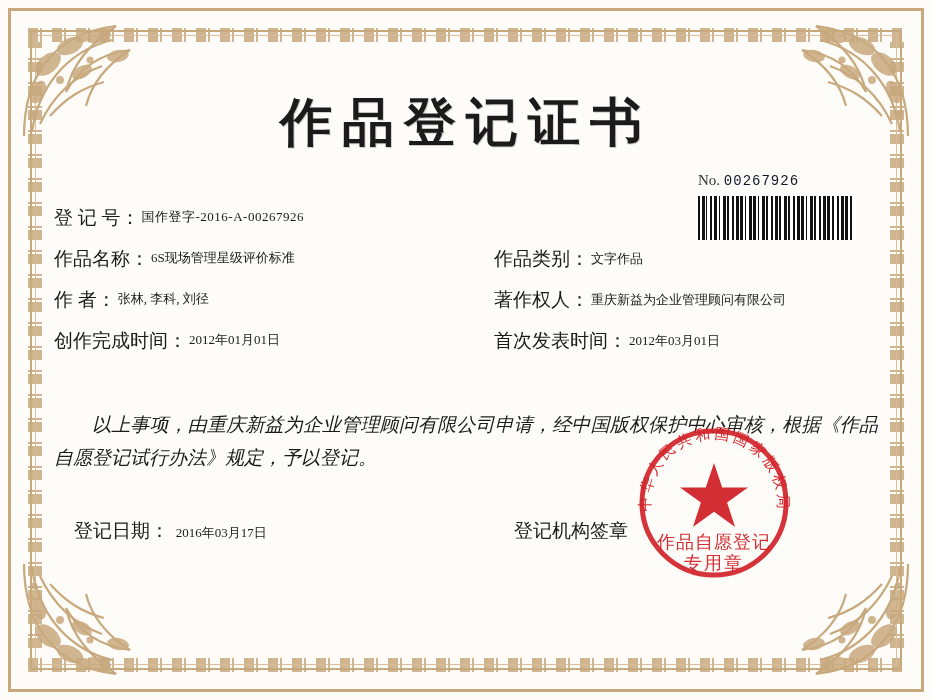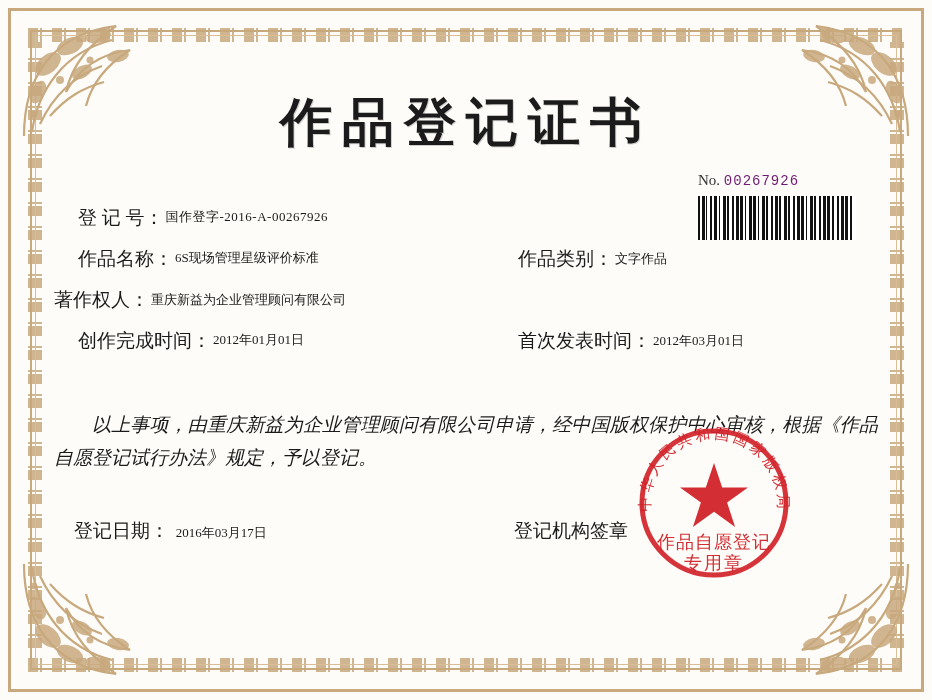--- a/index.html
+++ b/index.html
@@ -106,21 +106,21 @@
     text-align: left;
     width: 180px;
   }
   .no-line {
     font-size: 15px;
     color: #111;
     font-family: "Liberation Serif", serif;
   }
   .no-line .no-label { color: #333; }
   .no-line .no-value {
-    color: #701a75;
+    color: #0f172a;
     letter-spacing: 1px;
     font-family: "Liberation Mono", monospace;
     font-size: 14px;
   }
   .barcode {
     margin-top: 7px;
     height: 44px;
     width: 158px;
     background-image:
       linear-gradient(90deg,
@@ -153,21 +153,21 @@
     line-height: 1.0;
   }
   .field-row {
     display: flex;
     margin-bottom: 22px;
   }
   .field {
     display: flex;
     align-items: flex-start;
   }
-  .field.left { width: 440px; flex: 0 0 440px; margin-left: 24px; }
+  .field.left { width: 440px; flex: 0 0 440px; }
   .field.right { flex: 1 1 auto; align-items: flex-end; }
   .f-label {
     white-space: nowrap;
     color: #1a1a1a;
     font-size: 19px;
   }
   .f-value {
     color: #1a1a1a;
     font-size: 13px;
     margin-left: 2px;
@@ -333,20 +333,24 @@
           <span class="f-label">作品名称：</span>
           <span class="f-value">6S现场管理星级评价标准</span>
         </div>
         <div class="field right">
           <span class="f-label">作品类别：</span>
           <span class="f-value">文字作品</span>
         </div>
       </div>
 
       <div class="field-row">
+        <div class="field left">
+          <span class="f-label">作    者：</span>
+          <span class="f-value">张林, 李科, 刘径</span>
+        </div>
         <div class="field right">
           <span class="f-label">著作权人：</span>
           <span class="f-value">重庆新益为企业管理顾问有限公司</span>
         </div>
       </div>
 
       <div class="field-row" style="margin-top:16px;">
         <div class="field left">
           <span class="f-label">创作完成时间：</span>
           <span class="f-value">2012年01月01日</span>

